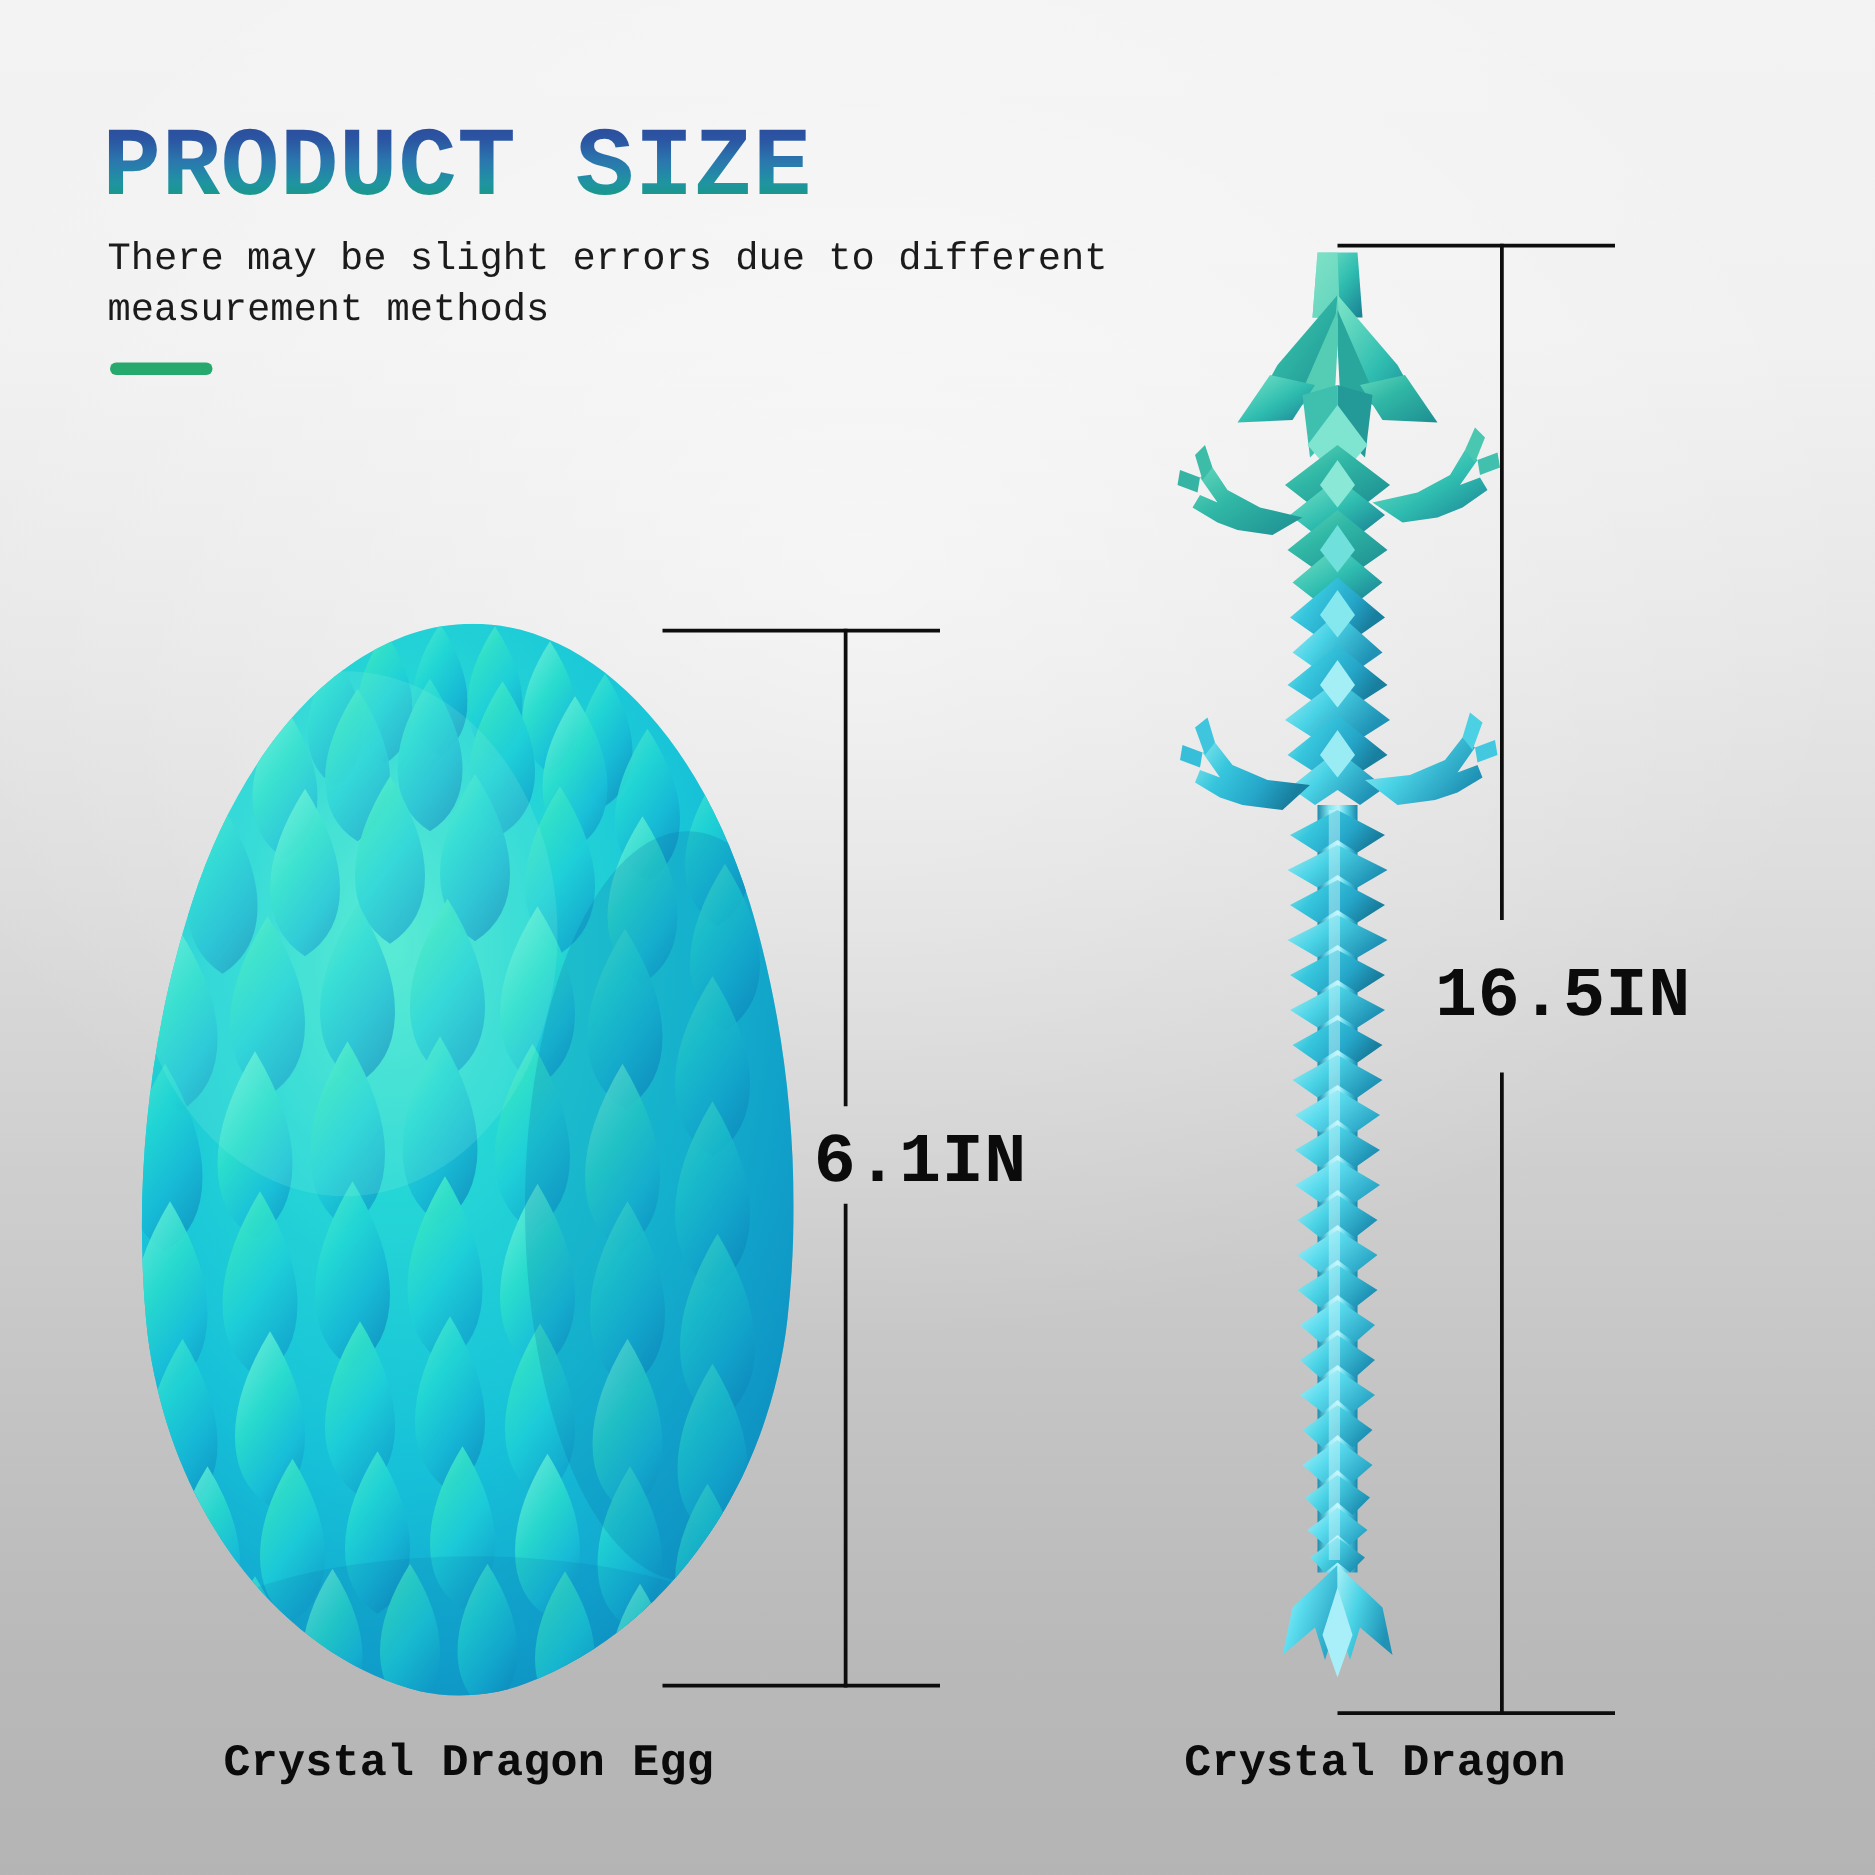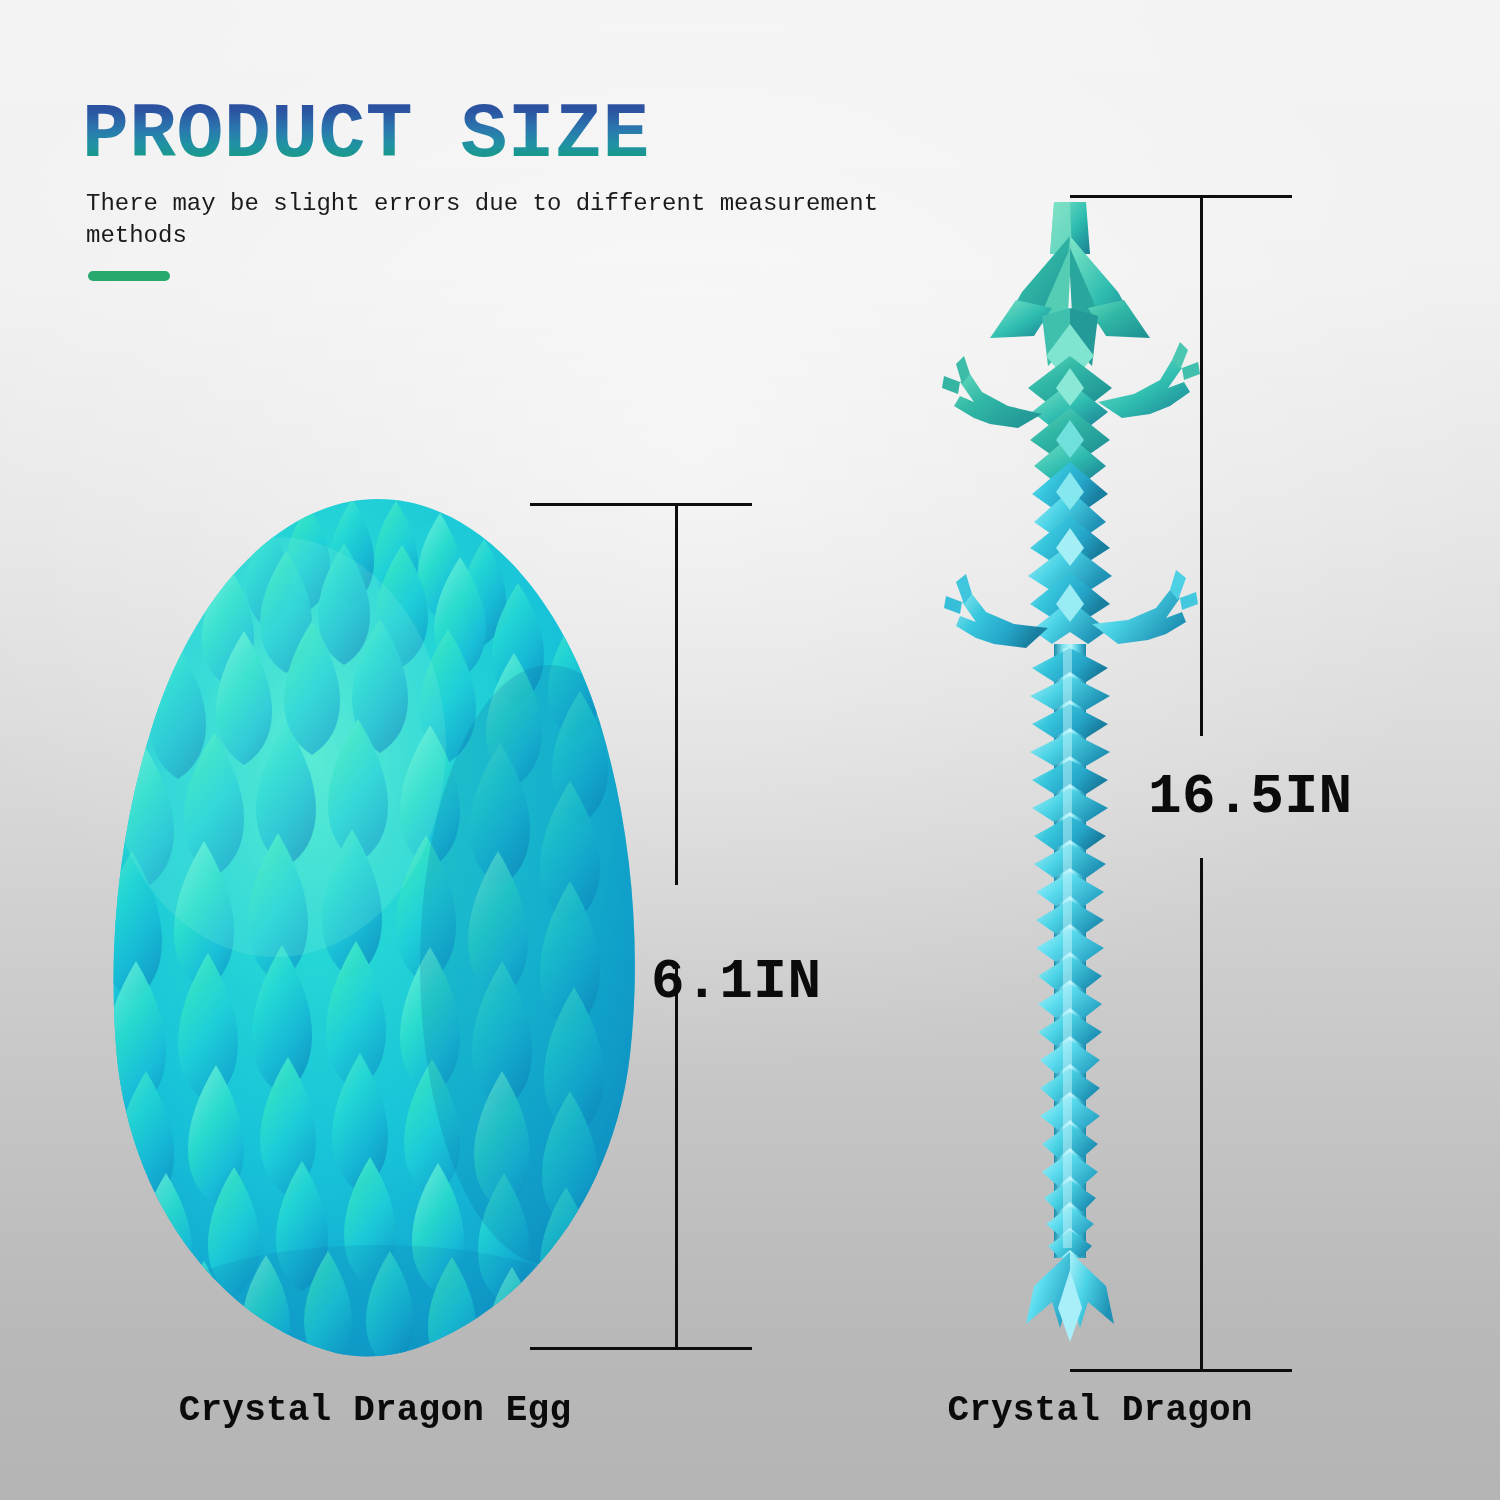--- a/index.html
+++ b/index.html
@@ -61,21 +61,21 @@
         #189a83 84%,
         #16996f 100%);
     -webkit-background-clip: text;
     background-clip: text;
     color: transparent;
     -webkit-text-fill-color: transparent;
     white-space: nowrap;
   }
   .subtitle {
     margin: 16px 0 0 4px;
-    font-size: 24px;
+    font-size: 31px;
     line-height: 1.32;
     color: #1b1b1b;
     font-weight: 400;
     max-width: 860px;
   }
   .accent-bar {
     margin: 20px 0 0 6px;
     width: 82px;
     height: 10px;
     border-radius: 6px;
@@ -274,21 +274,21 @@
         <ellipse cx="270" cy="840" rx="250" ry="90" fill="#0a6ea8" opacity="0.15"></ellipse>
       </g>
     </svg>
   </div>
 
   <div class="dim">
     <div class="dim-tick" style="left:530px; top:503px;  width:222px;"></div>
     <div class="dim-tick" style="left:530px; top:1347px; width:222px;"></div>
     <div class="dim-vline" style="left:675px; top:503px;  height:382px;"></div>
     <div class="dim-vline" style="left:675px; top:963px;  height:387px;"></div>
-    <div class="dim-label" style="left:651px; top:950px;">6.1IN</div>
+    <div class="dim-label" style="left:651px; top:898px;">6.1IN</div>
   </div>
 
   <div class="art" style="left:930px; top:196px;">
     <svg width="280" height="1176" viewBox="0 0 280 1176" xmlns="http://www.w3.org/2000/svg" aria-hidden="true">
       <defs>
         <linearGradient id="dgHead" x1="0" y1="0" x2="1" y2="1">
           <stop offset="0%" stop-color="#63d8bd"></stop>
           <stop offset="40%" stop-color="#31b8a6"></stop>
           <stop offset="100%" stop-color="#1d8e92"></stop>
         </linearGradient>

